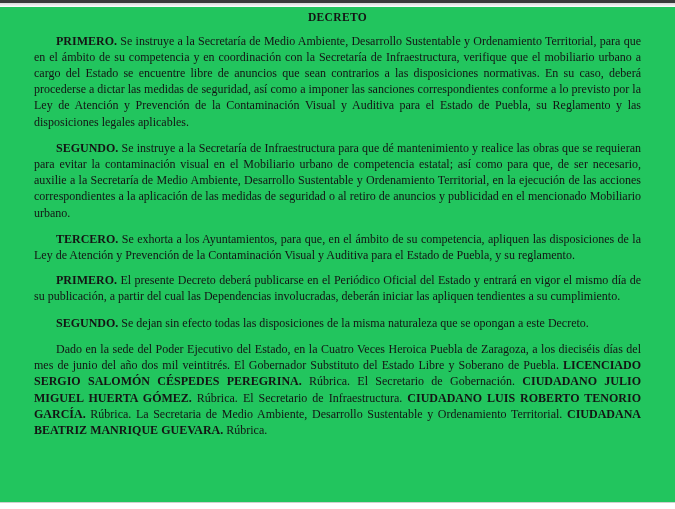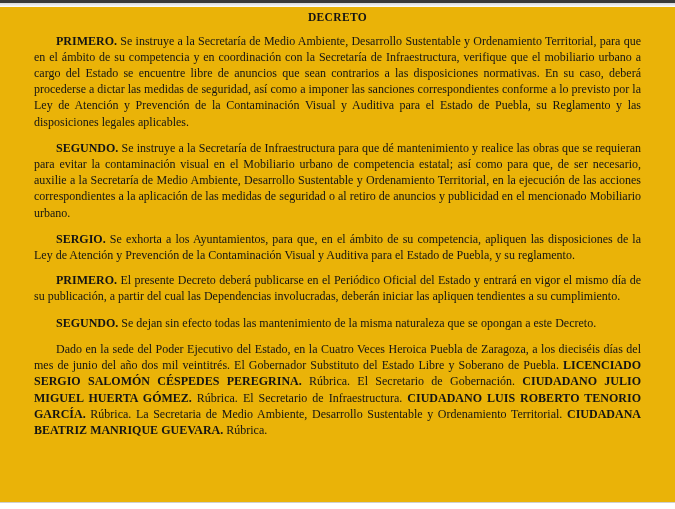--- a/index.html
+++ b/index.html
@@ -46,21 +46,21 @@
   }
 
   .page {
     position: absolute;
     top: 7px;
     left: 0;
     width: 675px;
     height: 496px;
     padding: 0 34px 0 34px;
     box-sizing: border-box;
-    background: #eab308;
+    background: #22c55e;
   }
 
   .doc-body {
     width: 100%;
   }
 
   h1.section-heading {
     font-size: 11.5px;
     font-weight: bold;
     text-align: center;
@@ -111,25 +111,25 @@
 
 <div class="page">
   <div class="doc-body">
 
     <h1 class="section-heading">DECRETO</h1>
 
     <p class="para"><span class="lead">PRIMERO.</span><span> Se instruye a la Secretaría de Medio Ambiente, Desarrollo Sustentable y Ordenamiento Territorial, para que en el ámbito de su competencia y en coordinación con la Secretaría de Infraestructura, verifique que el mobiliario urbano a cargo del Estado se encuentre libre de anuncios que sean contrarios a las disposiciones normativas. En su caso, deberá procederse a dictar las medidas de seguridad, así como a imponer las sanciones correspondientes conforme a lo previsto por la Ley de Atención y Prevención de la Contaminación Visual y Auditiva para el Estado de Puebla, su Reglamento y las disposiciones legales aplicables.</span></p>
 
     <p class="para"><span class="lead">SEGUNDO.</span><span> Se instruye a la Secretaría de Infraestructura para que dé mantenimiento y realice las obras que se requieran para evitar la contaminación visual en el Mobiliario urbano de competencia estatal; así como para que, de ser necesario, auxilie a la Secretaría de Medio Ambiente, Desarrollo Sustentable y Ordenamiento Territorial, en la ejecución de las acciones correspondientes a la aplicación de las medidas de seguridad o al retiro de anuncios y publicidad en el mencionado Mobiliario urbano.</span></p>
 
-    <p class="para tight"><span class="lead">SERGIO.</span><span> Se exhorta a los Ayuntamientos, para que, en el ámbito de su competencia, apliquen las disposiciones de la Ley de Atención y Prevención de la Contaminación Visual y Auditiva para el Estado de Puebla, y su reglamento.</span></p>
+    <p class="para tight"><span class="lead">TERCERO.</span><span> Se exhorta a los Ayuntamientos, para que, en el ámbito de su competencia, apliquen las disposiciones de la Ley de Atención y Prevención de la Contaminación Visual y Auditiva para el Estado de Puebla, y su reglamento.</span></p>
 
 
     <p class="para"><span class="lead">PRIMERO.</span><span> El presente Decreto deberá publicarse en el Periódico Oficial del Estado y entrará en vigor el mismo día de su publicación, a partir del cual las Dependencias involucradas, deberán iniciar las apliquen tendientes a su cumplimiento.</span></p>
 
-    <p class="para"><span class="lead">SEGUNDO.</span><span> Se dejan sin efecto todas las mantenimiento de la misma naturaleza que se opongan a este Decreto.</span></p>
+    <p class="para"><span class="lead">SEGUNDO.</span><span> Se dejan sin efecto todas las disposiciones de la misma naturaleza que se opongan a este Decreto.</span></p>
 
     <p class="para closing"><span>Dado en la sede del Poder Ejecutivo del Estado, en la Cuatro Veces Heroica Puebla de Zaragoza, a los dieciséis días del mes de junio del año dos mil veintitrés. El Gobernador Substituto del Estado Libre y Soberano de Puebla. </span><span class="name">LICENCIADO SERGIO SALOMÓN CÉSPEDES PEREGRINA.</span><span> Rúbrica. El Secretario de Gobernación. </span><span class="name">CIUDADANO JULIO MIGUEL HUERTA GÓMEZ.</span><span> Rúbrica. El Secretario de Infraestructura. </span><span class="name">CIUDADANO LUIS ROBERTO TENORIO GARCÍA.</span><span> Rúbrica. La Secretaria de Medio Ambiente, Desarrollo Sustentable y Ordenamiento Territorial. </span><span class="name">CIUDADANA BEATRIZ MANRIQUE GUEVARA.</span><span> Rúbrica.</span></p>
 
   </div>
 </div>
 
 <div class="bottom-rule"></div>
 
 </body></html>

